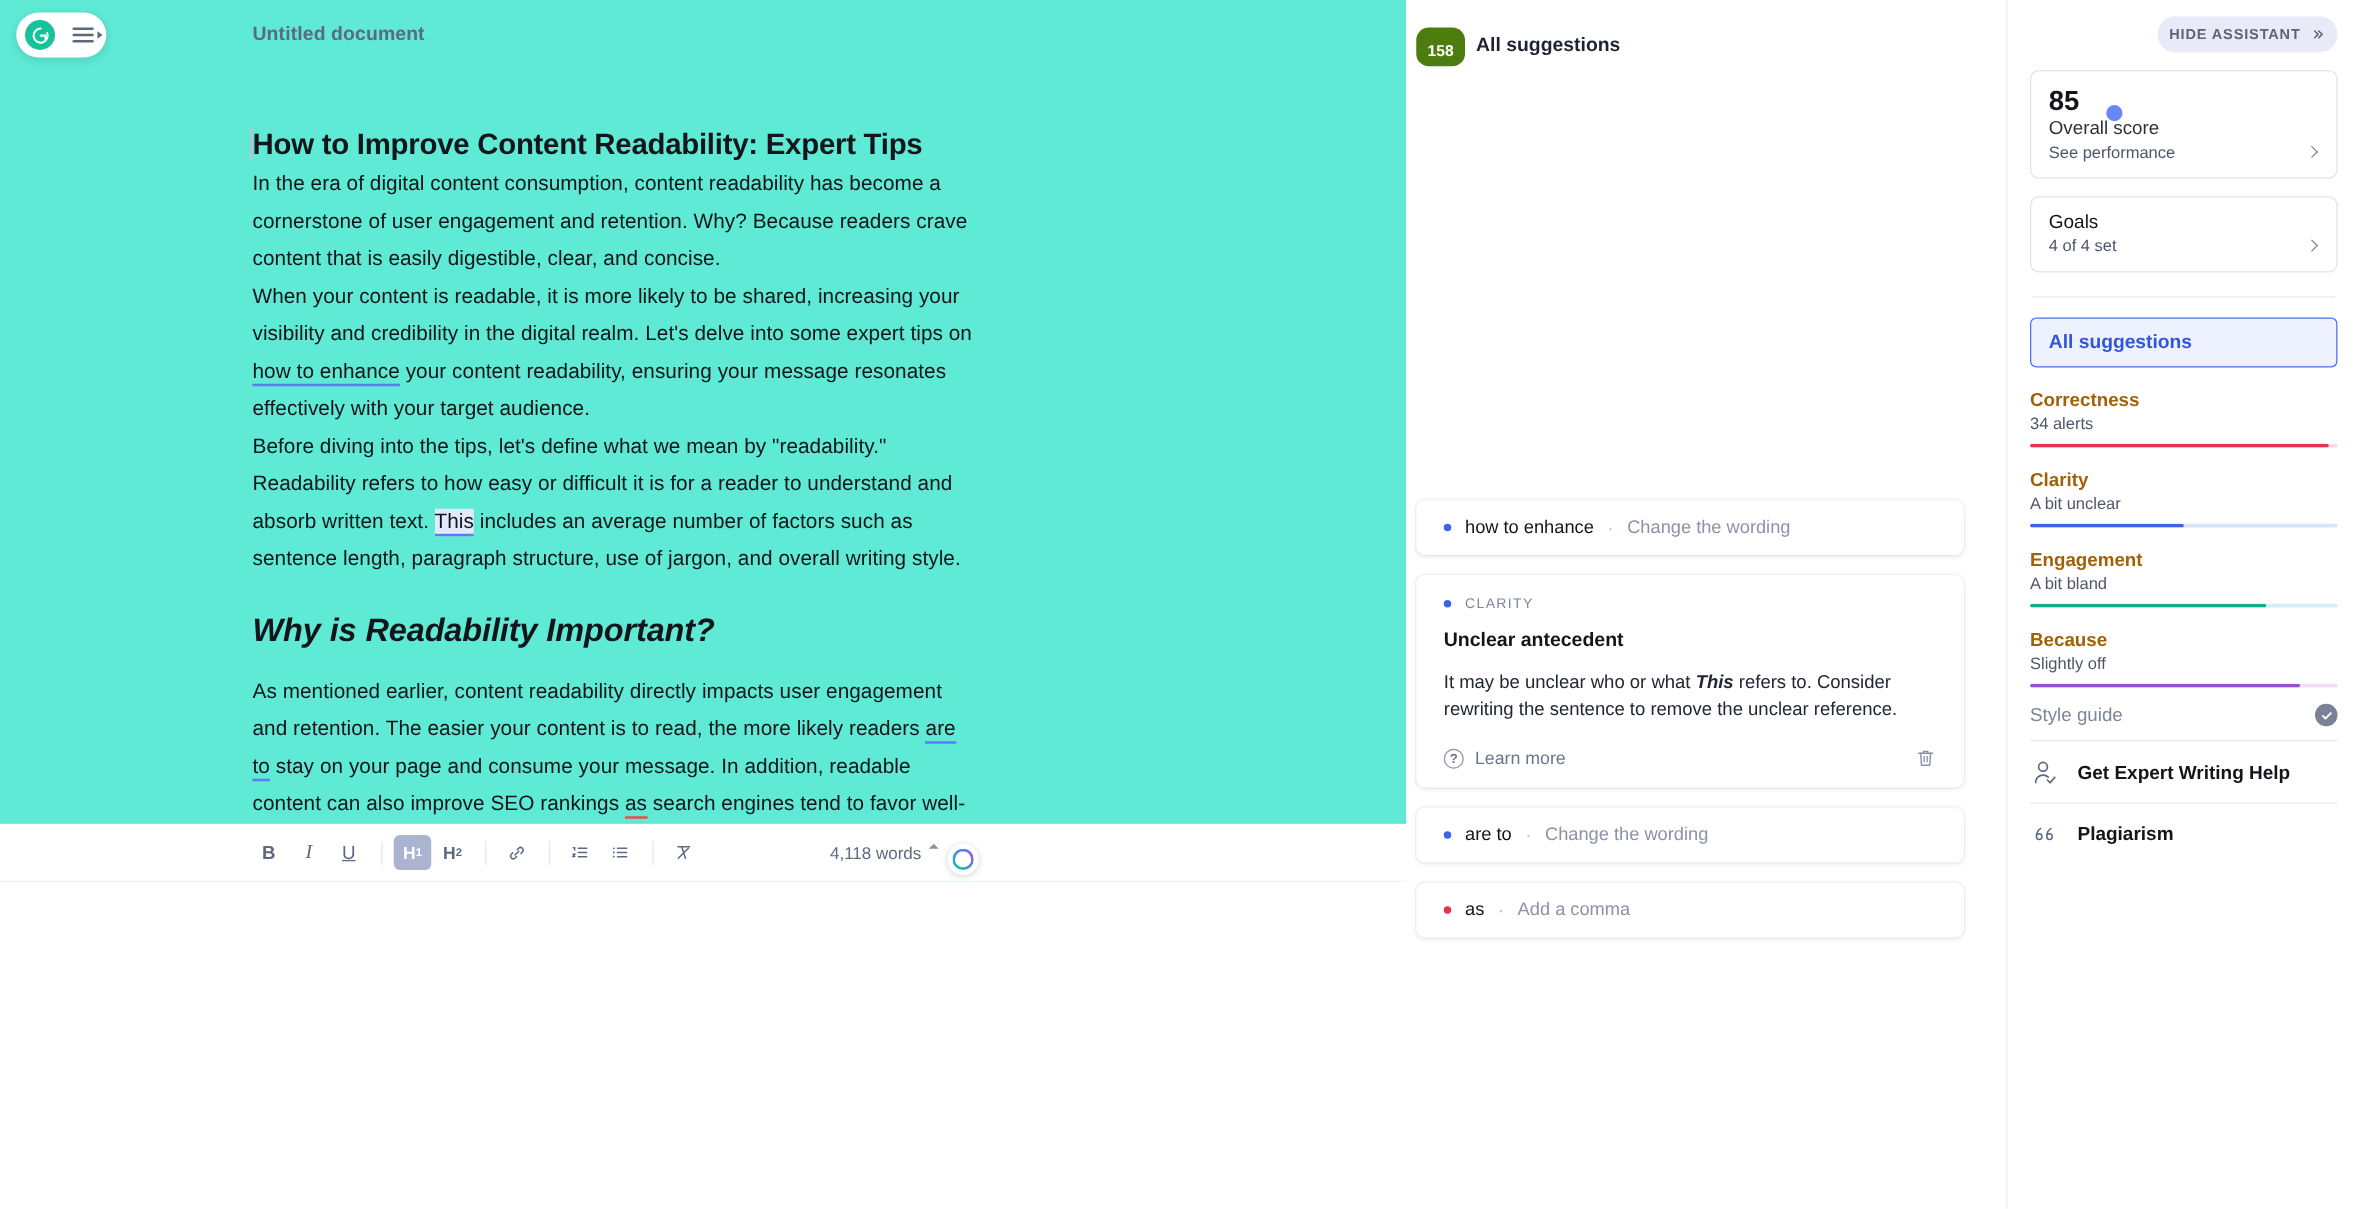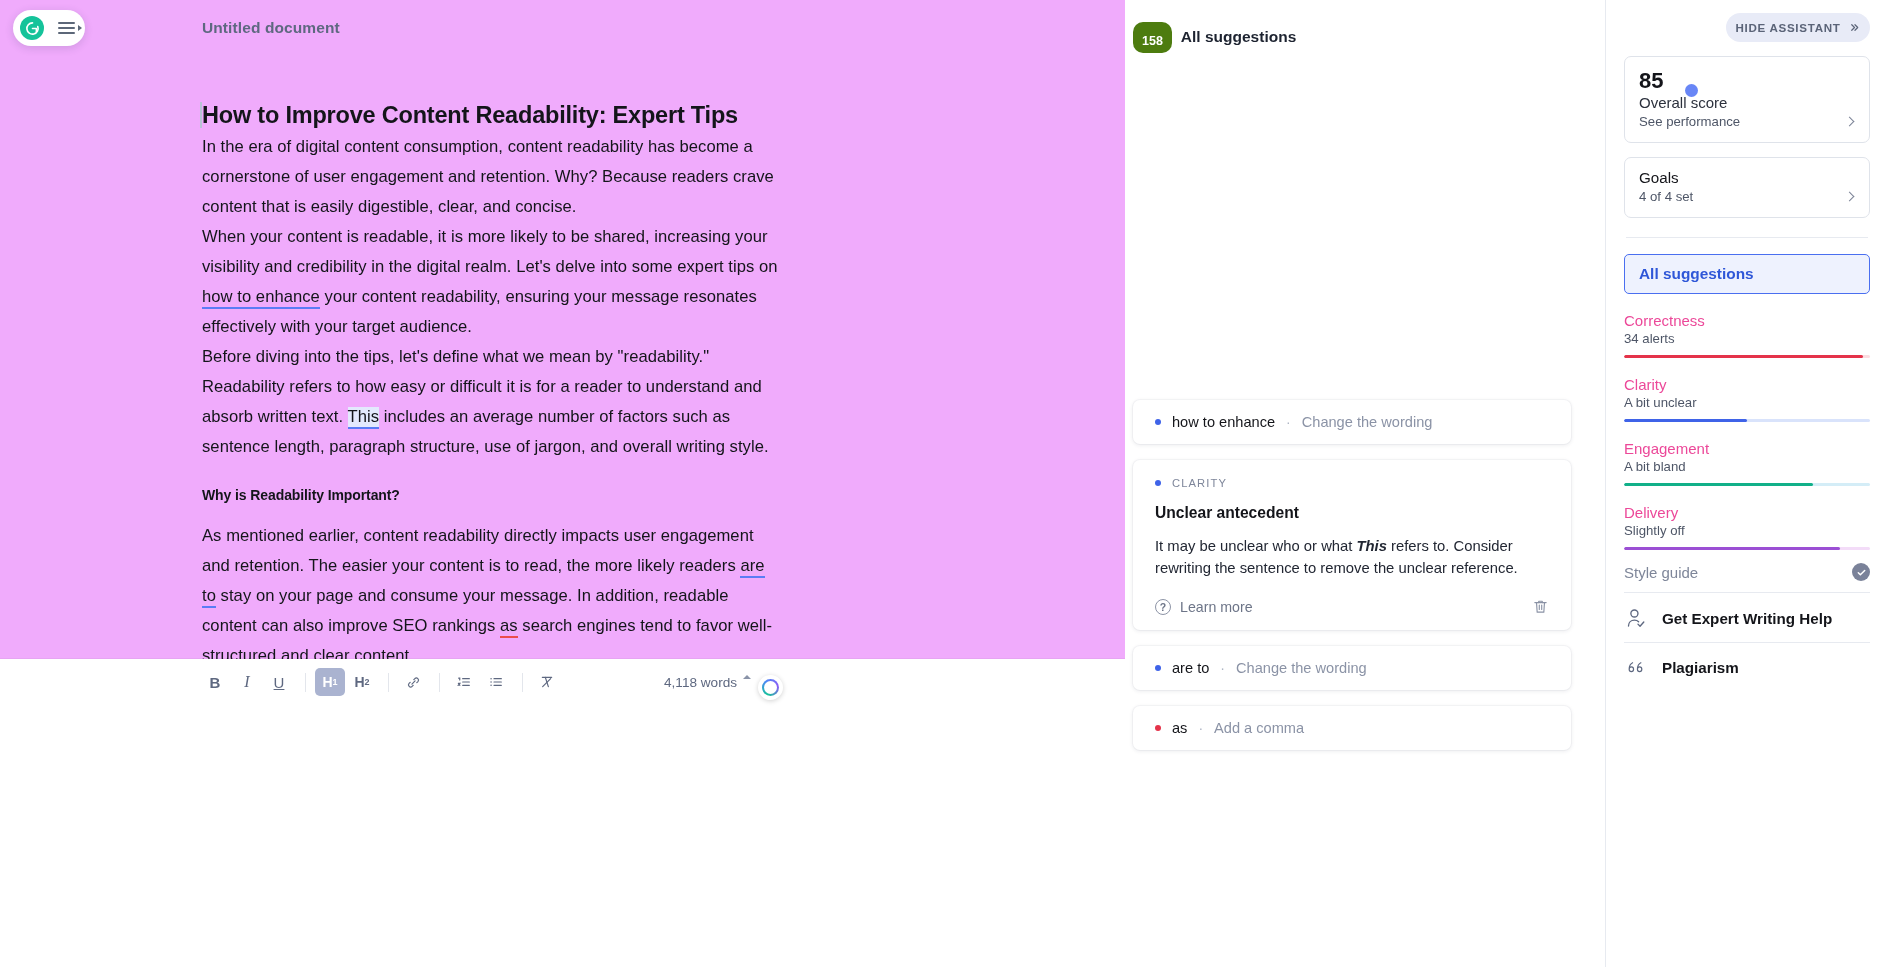--- a/index.html
+++ b/index.html
@@ -8,21 +8,21 @@
     font-family: "Liberation Sans", sans-serif;
     background: #ffffff;
     overflow: hidden;
   }
   .app { position: relative; width: 1888px; height: 967px; display: flex; }
 
   
   .editor-col {
     position: relative;
     width: 1125px; height: 705px;
-    background: #f0abfc;
+    background: #5eead4;
     flex: 0 0 1125px;
   }
   .gr-pill {
     position: absolute; left: 13px; top: 10px;
     width: 72px; height: 36px;
     background: #fff; border-radius: 20px;
     box-shadow: 0 2px 8px rgba(40,50,80,.16);
     display: flex; align-items: center; padding: 0 7px;
   }
   .gr-logo {
@@ -65,21 +65,21 @@
   .doc-body p {
     font-size: 16.6px; line-height: 30px; margin-bottom: 0;
     letter-spacing: .05px;
   }
   .doc-body p + p { margin-top: 0; }
   .doc-body h2 {
     font-size: 17.6px; font-weight: 700; line-height: 1.4;
     margin: 20px 0 13px 0; letter-spacing: -.1px;
   }
   .doc-body h2.big {
-    font-size: 14px; margin: 24px 0 16px 0;
+    font-size: 26px; margin: 24px 0 16px 0; font-style: italic;
   }
   .u-blue { border-bottom: 2px solid #5b7cf5; padding-bottom: 1px; }
   .u-red  { border-bottom: 2px solid #eb4d4b; padding-bottom: 1px; }
   .hl-blue {
     background: #e3e9fd; border-bottom: 2px solid #5b7cf5; padding-bottom: 1px;
   }
 
   
   .toolbar {
     position: absolute; left: 0; bottom: 0;
@@ -217,21 +217,21 @@
   }
   .divider { height: 1px; background: #e7eaf0; margin: 19px 2px 0; }
 
   .all-sugg {
     margin-top: 16px; height: 40px; border: 1px solid #4a6ff0; border-radius: 5px;
     background: #eef2fe; display: flex; align-items: center; padding-left: 14px;
     font-size: 15.4px; font-weight: 700; color: #2f57d8; cursor: pointer;
   }
 
   .metric { margin-top: 18px; }
-  .metric-name { font-size: 15px; font-weight: 400; color: #ec4899; }
+  .metric-name { font-size: 15px; font-weight: 700; color: #a16207; }
   .metric-val { font-size: 13.2px; color: #4e5667; margin-top: 2px; }
   .bar { height: 3px; border-radius: 2px; margin-top: 9px; position: relative; overflow: hidden; }
   .bar .fill { position: absolute; left: 0; top: 0; bottom: 0; border-radius: 2px; }
 
   .sb-row {
     display: flex; align-items: center; justify-content: space-between;
     padding: 13px 0 11px;
   }
   .sb-row.bordered { border-top: 1px solid #e7eaf0; }
   .style-guide-label { font-size: 15px; color: #7e8699; }
@@ -443,21 +443,21 @@
 
     <div class="metric">
       <div class="metric-name">Engagement</div>
       <div class="metric-val">A bit bland</div>
       <div class="bar" style="background: rgb(212, 237, 247);">
           <span class="fill" style="width: 77%; background: rgb(17, 176, 137);"></span>
         </div>
     </div>
 
     <div class="metric">
-      <div class="metric-name">Delivery</div>
+      <div class="metric-name">Because</div>
       <div class="metric-val">Slightly off</div>
       <div class="bar" style="background: rgb(243, 220, 248);">
           <span class="fill" style="width: 88%; background: rgb(155, 79, 212);"></span>
         </div>
     </div>
 
     <div class="sb-row">
       <span class="style-guide-label">Style guide</span>
       <span class="check-circle">
         <svg width="11" height="11" viewBox="0 0 24 24" fill="none" stroke="#fff" stroke-width="3.2" stroke-linecap="round" stroke-linejoin="round">

